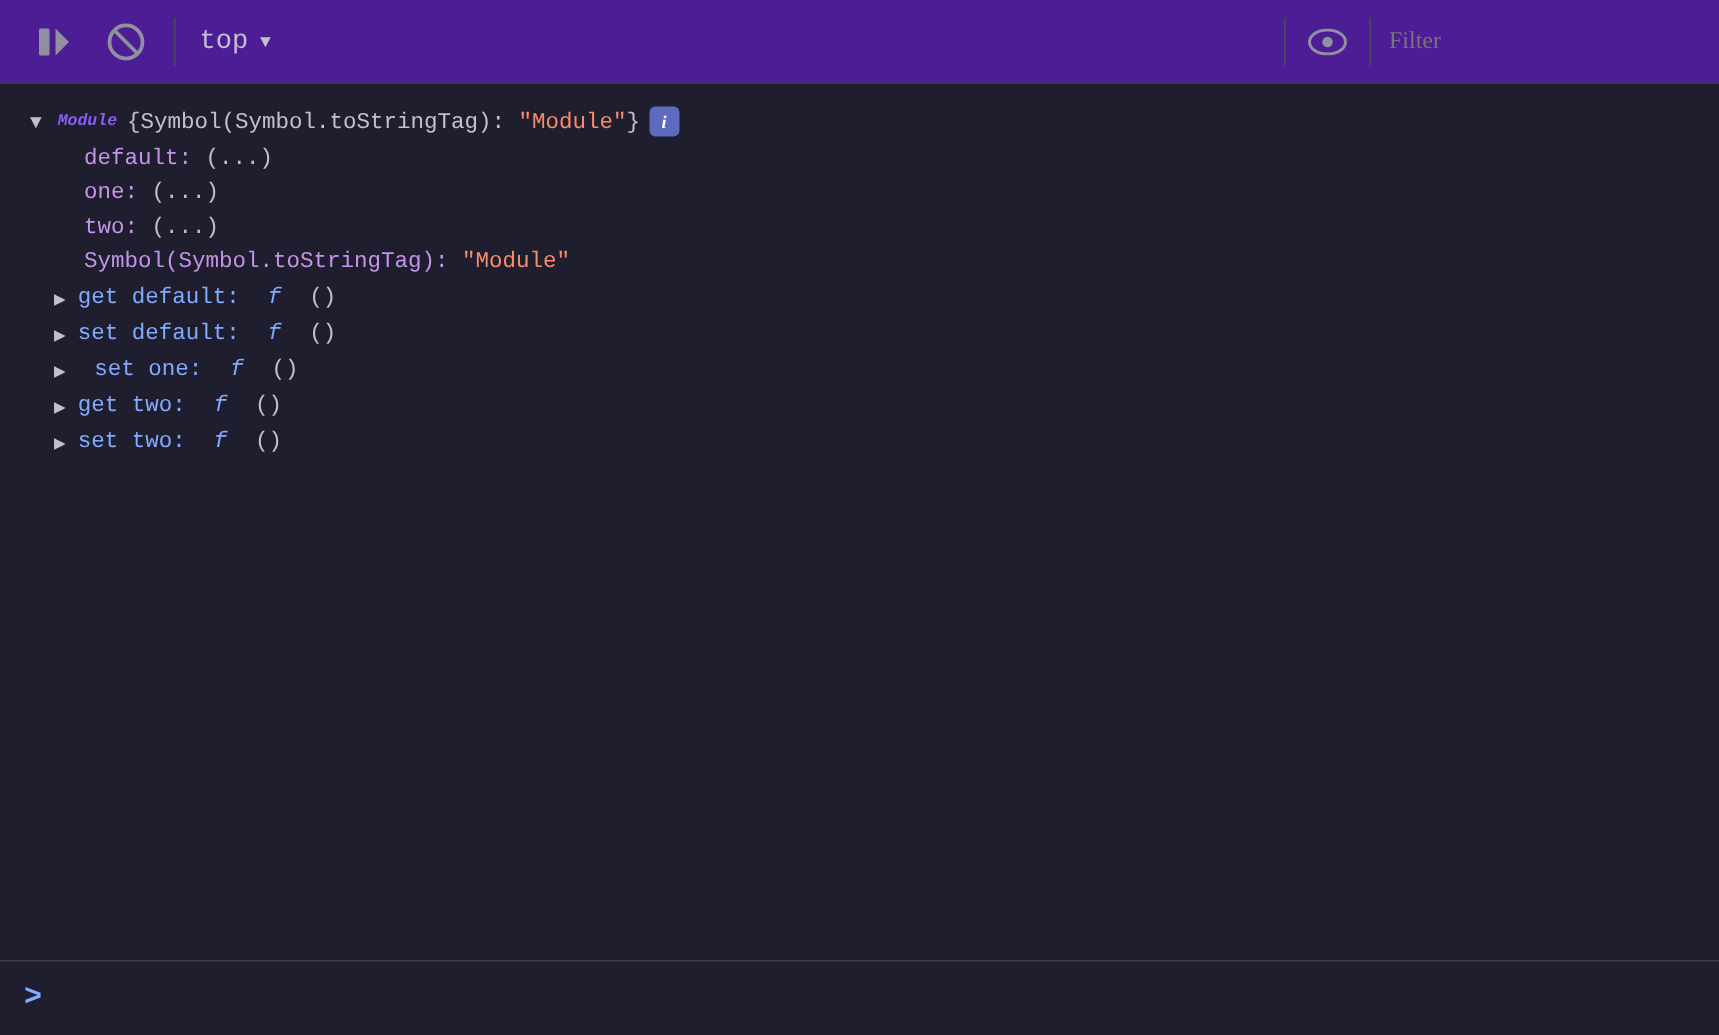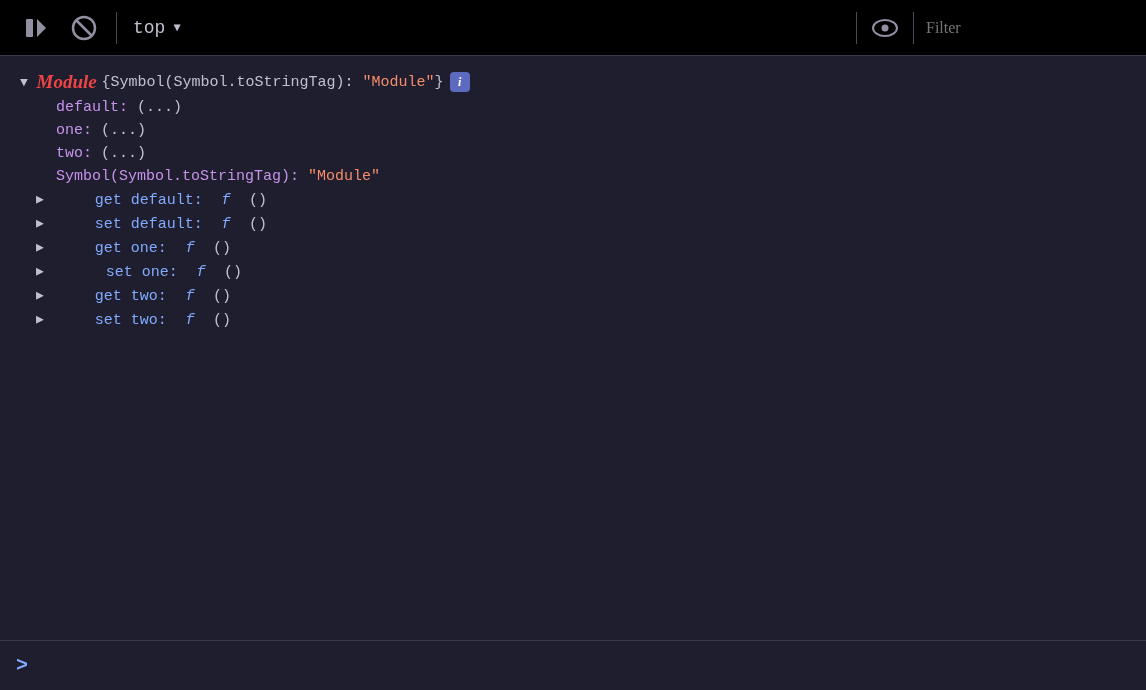--- a/index.html
+++ b/index.html
@@ -10,21 +10,21 @@
       background: #1e1e2e;
       font-family: 'Courier New', Courier, monospace;
       overflow: hidden;
     }
 
     
     .toolbar {
       display: flex;
       align-items: center;
       height: 56px;
-      background: #000000;
+      background: #4c1d95;
       border-bottom: 1px solid #3a3a4a;
       padding: 0 12px;
       gap: 0;
     }
 
     .toolbar-btn {
       display: flex;
       align-items: center;
       justify-content: center;
       width: 48px;
@@ -123,23 +123,22 @@
       content: '▼';
     }
 
     .toggle-arrow.collapsed::before {
       content: '▶';
     }
 
     .module-title {
       font-style: italic;
       font-weight: bold;
-      color: #ef4444;
-      font-size: 19px;
-      font-family: Liberation Serif, serif;
+      color: #8b5cf6;
+      font-size: 11px;
     }
 
     .key-purple {
       color: #c792ea;
       font-size: 15px;
     }
 
     .key-blue {
       color: #82aaff;
       font-size: 15px;
@@ -174,24 +173,23 @@
     }
 
     .prop-line {
       display: flex;
       padding: 3px 0;
       padding-left: 36px;
     }
 
     .getter-line {
       display: flex;
-      align-items: flex-start;
+      align-items: flex-end;
       padding: 3px 0;
       padding-left: 16px;
-      gap: 43px;
     }
 
     .fn-italic {
       font-style: italic;
       color: #82aaff;
       font-size: 15px;
     }
 
     
     .console-input-bar {
@@ -311,28 +309,20 @@
 
   <div class="getter-line">
     <span class="toggle-arrow collapsed"></span>
     <span style="margin-left:4px;">
       <span class="key-blue">set default:&nbsp;</span>
       <span class="fn-italic">f</span>
       <span class="val-gray">&nbsp;()</span>
     </span>
   </div>
 
-  <div class="getter-line">
-    <span class="toggle-arrow collapsed"></span>
-    <span style="margin-left:4px;">
-      <span class="key-blue">get one:&nbsp;</span>
-      <span class="fn-italic">f</span>
-      <span class="val-gray">&nbsp;()</span>
-    </span>
-  </div>
 
   <div class="getter-line">
     <span class="toggle-arrow collapsed"></span>
     <span style="margin-left:15px;">
       <span class="key-blue">set one:&nbsp;</span>
       <span class="fn-italic">f</span>
       <span class="val-gray">&nbsp;()</span>
     </span>
   </div>
 

